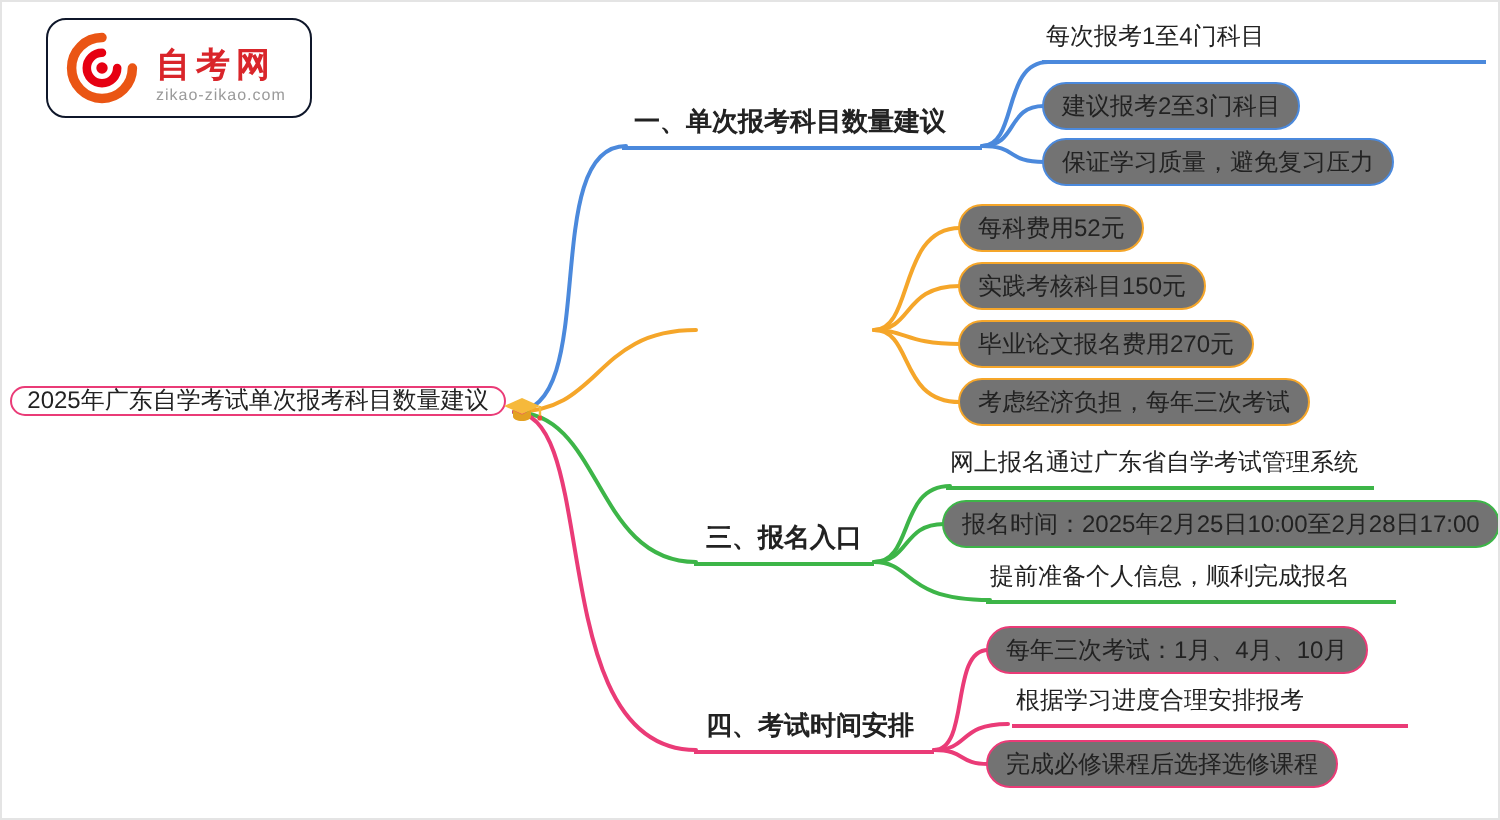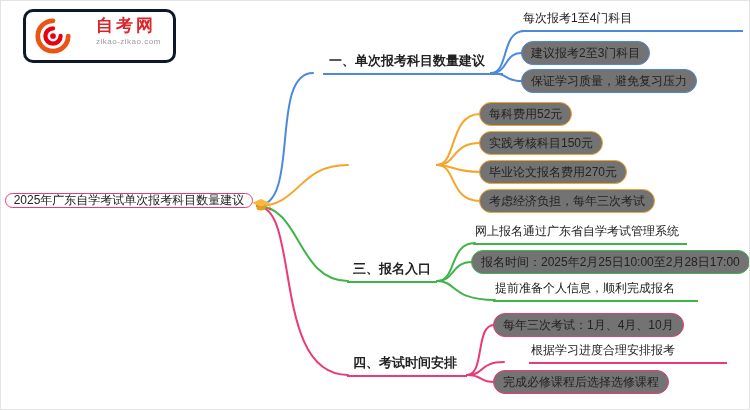--- a/index.html
+++ b/index.html
@@ -6,22 +6,22 @@
   .stage{
     position:relative;width:750px;height:410px;background:#ffffff;
     border:1px solid #e4e4e4;box-sizing:border-box;overflow:hidden;
     font-family:"Liberation Sans","DejaVu Sans",sans-serif;color:#222;
   }
   .wires{position:absolute;left:0;top:0;width:750px;height:410px;pointer-events:none;z-index:1;}
   .wires path{fill:none;stroke-width:2;stroke-linecap:round;}
 
   
   .logo{
-    position:absolute;left:22px;top:8px;display:flex;align-items:flex-start;gap:24px;
-    padding:5px 12px 5px 8px;border:3px solid #0f172a;border-radius:10px;background:#fff;z-index:3;
+    position:absolute;left:22px;top:8px;display:flex;align-items:flex-end;gap:8px;
+    padding:5px 12px 5px 8px;border:1px solid #0f172a;border-radius:10px;background:#fff;z-index:3;
   }
   .logo-text{display:flex;flex-direction:column;line-height:1.1;}
   .logo-title{font-size:17px;font-weight:bold;color:#d9252a;letter-spacing:3px;}
   .logo-domain{font-size:8px;color:#9a9a9a;letter-spacing:.5px;margin-top:2px;}
 
   
   .node{position:absolute;z-index:2;white-space:nowrap;box-sizing:border-box;background:transparent;}
   .root-node{
     left:4px;top:192px;width:248px;height:15px;background:#fff;
     border:1.5px solid #ea3b77;border-radius:14px;font-size:12px;
@@ -93,33 +93,33 @@
   <div class="node root-node">2025年广东自学考试单次报考科目数量建议</div>
   <span class="cap">
     <svg width="20" height="20" viewBox="0 0 20 20">
       <path d="M10 3 L19 7 L10 11 L1 7 Z" fill="#f6b93b"></path>
       <path d="M5.5 9 v3.2 c0 1.3 2 2.3 4.5 2.3 s4.5 -1 4.5 -2.3 V9 L10 11.2 Z" fill="#e3a122"></path>
       <path d="M19 7 v5" stroke="#f6b93b" stroke-width="1.2" fill="none"></path>
       <circle cx="19" cy="13" r="1.3" fill="#e74c3c"></circle>
     </svg>
   </span>
 
-  <div class="node branch-label b1" style="left:310px;top:49px;width:180px;margin-left:12px;">一、单次报考科目数量建议</div>
+  <div class="node branch-label b1" style="left:310px;top:49px;width:180px;">一、单次报考科目数量建议</div>
   <div class="node node-line b1" style="left:520px;top:8px;min-width:222px;">每次报考1至4门科目</div>
   <div class="node node-box b1" style="left:520px;top:40px;">建议报考2至3门科目</div>
   <div class="node node-box b1" style="left:520px;top:68px;">保证学习质量，避免复习压力</div>
 
   <div class="node node-box b2" style="left:478px;top:101px;">每科费用52元</div>
   <div class="node node-box b2" style="left:478px;top:130px;">实践考核科目150元</div>
   <div class="node node-box b2" style="left:478px;top:159px;">毕业论文报名费用270元</div>
   <div class="node node-box b2" style="left:478px;top:188px;">考虑经济负担，每年三次考试</div>
 
   <div class="node branch-label b3" style="left:346px;top:257px;width:90px;">三、报名入口</div>
   <div class="node node-line b3" style="left:472px;top:221px;">网上报名通过广东省自学考试管理系统</div>
   <div class="node node-box b3" style="left:470px;top:249px;">报名时间：2025年2月25日10:00至2月28日17:00</div>
   <div class="node node-line b3" style="left:492px;top:278px;min-width:205px;">提前准备个人信息，顺利完成报名</div>
 
   <div class="node branch-label b4" style="left:346px;top:351px;width:120px;">四、考试时间安排</div>
   <div class="node node-box b4" style="left:492px;top:312px;">每年三次考试：1月、4月、10月</div>
-  <div class="node node-line b4" style="left:528px;top:340px;min-width:198px;">根据学习进度合理安排报考</div>
+  <div class="node node-line b4" style="left:505px;top:340px;min-width:198px;">根据学习进度合理安排报考</div>
   <div class="node node-box b4" style="left:492px;top:369px;">完成必修课程后选择选修课程</div>
 
 </div>
 
 </body></html>

